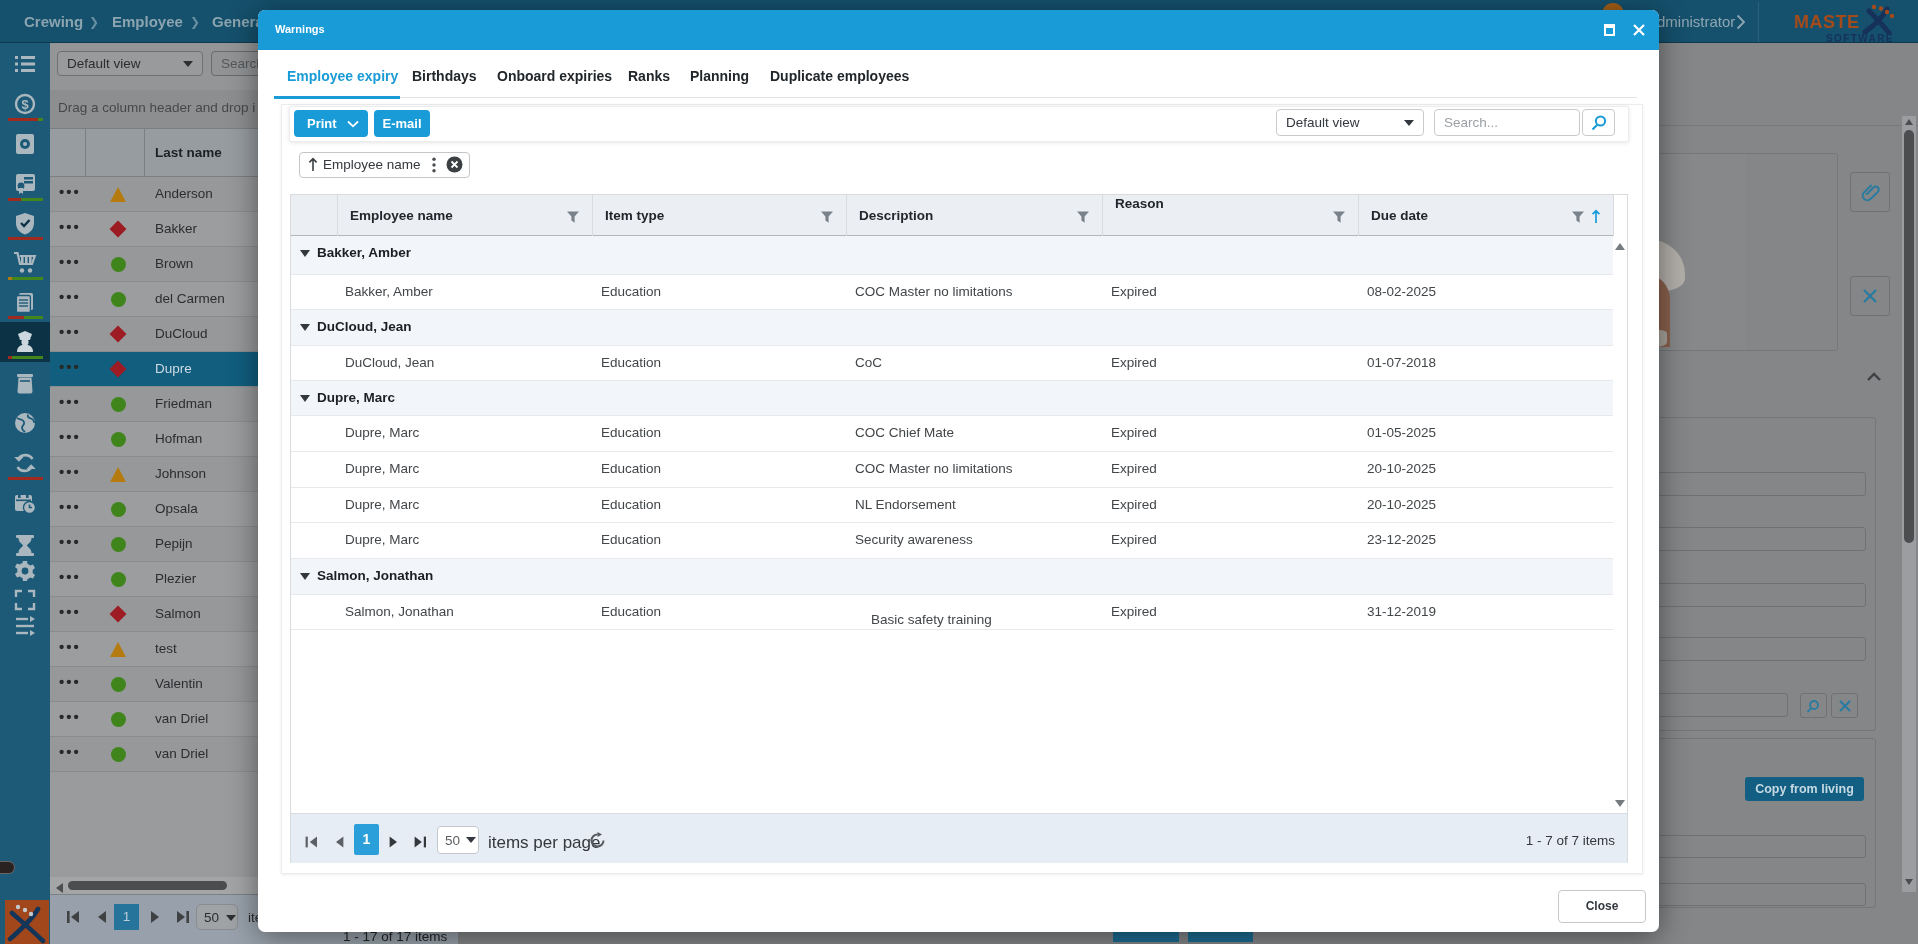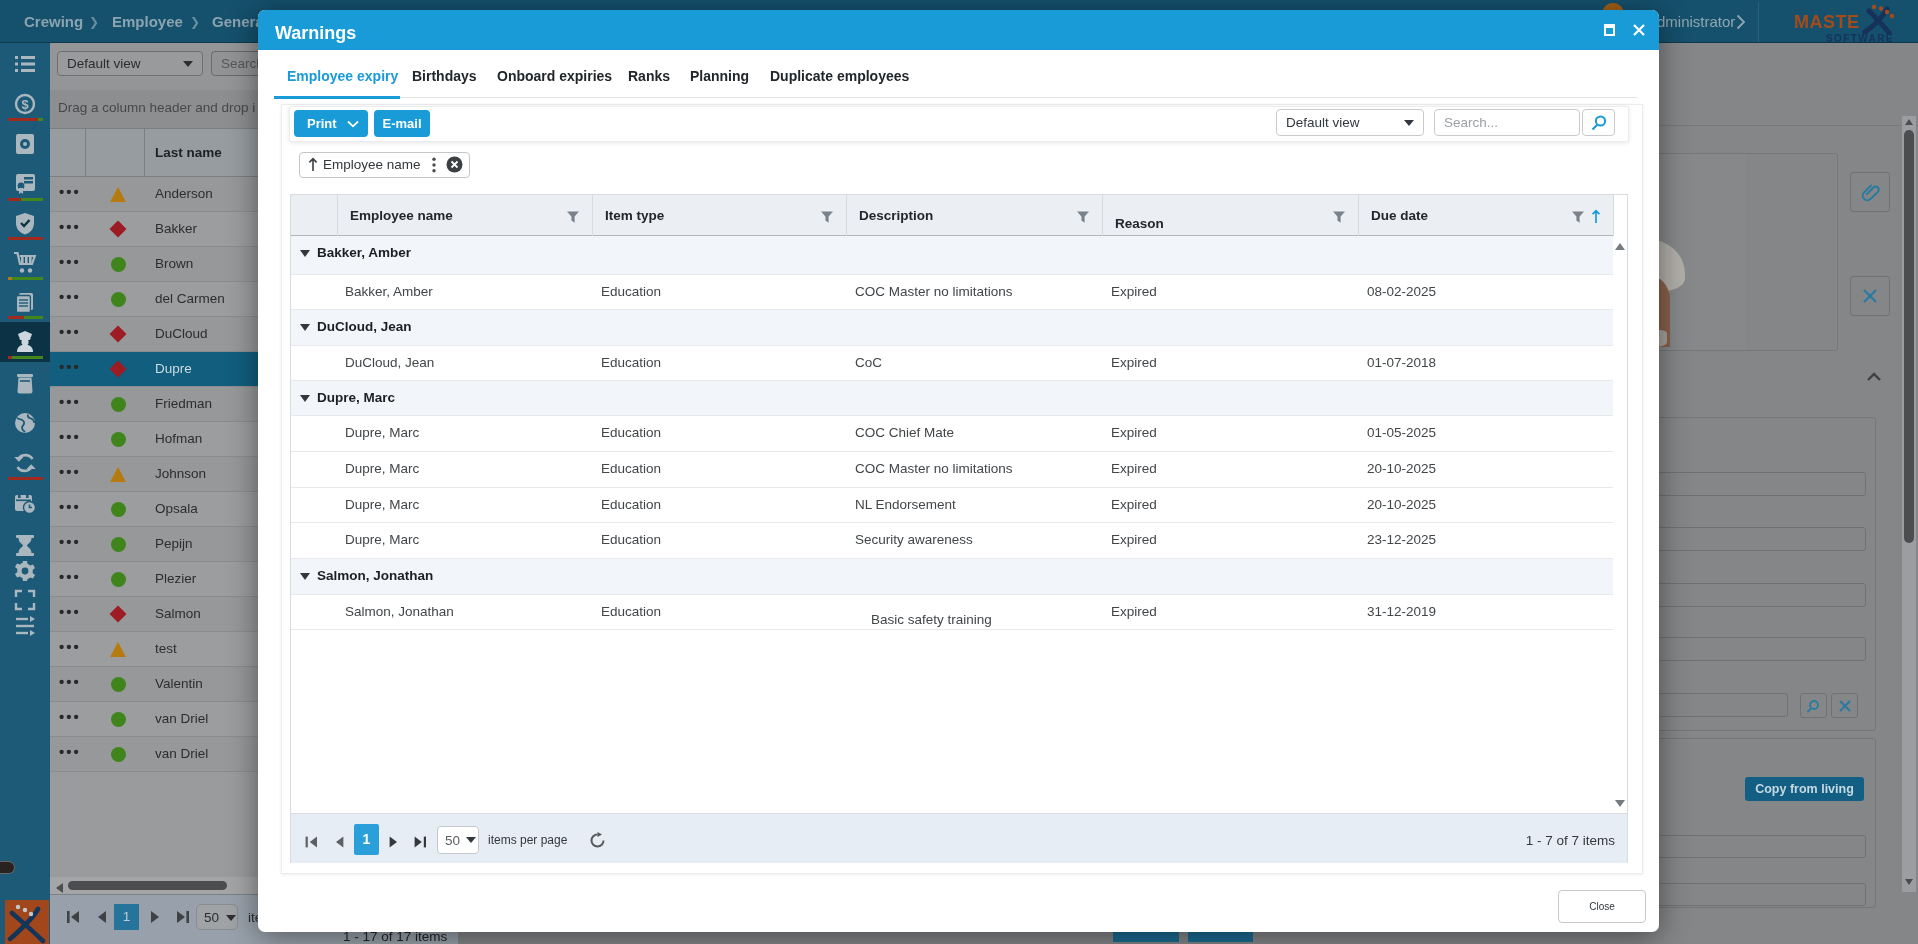--- a/index.html
+++ b/index.html
@@ -416,21 +416,21 @@
   <div class="abs" style="left:1904px;top:130px;width:10px;height:413px;background:#4b4d4f;border-radius:5px;"></div>
   <div class="abs" style="left:1905px;top:119px;width:0;height:0;border-left:4px solid transparent;border-right:4px solid transparent;border-bottom:6px solid #4b4d4f;"></div>
   <div class="abs" style="left:1905px;top:879px;width:0;height:0;border-left:4px solid transparent;border-right:4px solid transparent;border-top:6px solid #4b4d4f;"></div>
 
   <div class="abs" style="left:1113px;top:930px;width:66px;height:12px;background:#1b6c94;"></div>
   <div class="abs" style="left:1188px;top:930px;width:65px;height:12px;background:#1b6c94;"></div>
 </div>
 
 <div id="modal" class="abs">
   <div id="mhead" class="abs"></div>
-  <div class="abs" style="left:17px;top:13px;color:#fff;font-size:18px;font-weight:bold;">Warnings</div>
+  <div class="abs" style="left:17px;top:13px;color:#fff;font-size:11px;font-weight:bold;">Warnings</div>
   <svg class="abs" style="left:1346px;top:14px;" width="11" height="12">
       <rect x="1" y="1" width="9" height="10" fill="none" stroke="#fff" stroke-width="2"></rect>
       <rect x="0" y="0" width="11" height="4" fill="#fff"></rect>
     </svg>
   <svg class="abs" style="left:1375px;top:14px;" width="12" height="12">
       <path d="M1,1 L11,11 M11,1 L1,11" stroke="#fff" stroke-width="2.2"></path>
     </svg>
 
   <div id="mtabs">
     <div class="abs" style="left:16px;top:87px;width:1363px;height:1px;background:#e3e4e5;"></div>
@@ -496,21 +496,21 @@
         <path d="M1,1.5 H13 L8.6,6.6 V12.8 L5.4,10.6 V6.6 Z" fill="#79828a"></path>
       </svg>
     <div class="ghead" style="left:347px;top:198px;">Item type</div>
     <svg class="abs" style="left:562px;top:200px;" width="14" height="14" viewBox="0 0 14 14">
         <path d="M1,1.5 H13 L8.6,6.6 V12.8 L5.4,10.6 V6.6 Z" fill="#79828a"></path>
       </svg>
     <div class="ghead" style="left:601px;top:198px;">Description</div>
     <svg class="abs" style="left:818px;top:200px;" width="14" height="14" viewBox="0 0 14 14">
         <path d="M1,1.5 H13 L8.6,6.6 V12.8 L5.4,10.6 V6.6 Z" fill="#79828a"></path>
       </svg>
-    <div class="ghead" style="left:857px;top:206px;">Reason</div>
+    <div class="ghead" style="left:857px;top:186px;">Reason</div>
     <svg class="abs" style="left:1074px;top:200px;" width="14" height="14" viewBox="0 0 14 14">
         <path d="M1,1.5 H13 L8.6,6.6 V12.8 L5.4,10.6 V6.6 Z" fill="#79828a"></path>
       </svg>
     <div class="ghead" style="left:1113px;top:198px;">Due date</div>
     <svg class="abs" style="left:1313px;top:200px;" width="14" height="14" viewBox="0 0 14 14">
         <path d="M1,1.5 H13 L8.6,6.6 V12.8 L5.4,10.6 V6.6 Z" fill="#79828a"></path>
       </svg>
     <svg class="abs" style="left:1333px;top:199px;" width="10" height="15" viewBox="0 0 10 15">
         <path d="M5,14 V2 M1.6,5.2 L5,1.8 L8.4,5.2" stroke="#199bd7" stroke-width="1.7" fill="none"></path>
       </svg>
@@ -593,22 +593,22 @@
     <svg class="abs" style="left:131px;top:826px;" width="10" height="12" viewBox="0 0 10 12">
         <path d="M0.6,0.6 L8,6 L0.6,11.4 Z" fill="#33383c"></path>
       </svg>
     <svg class="abs" style="left:156px;top:826px;" width="13" height="12" viewBox="0 0 13 12">
         <path d="M0.6,0.6 L7.8,6 L0.6,11.4 Z" fill="#33383c"></path>
         <rect x="9.8" y="0.6" width="2.2" height="10.8" fill="#33383c"></rect>
       </svg>
     <div class="abs" style="left:179px;top:816px;width:42px;height:28px;background:#fff;border:1px solid #c6c9cc;border-radius:4px;"></div>
     <div class="abs" style="left:187px;top:823px;font-size:13.5px;color:#5a5e62;">50</div>
     <div class="abs" style="left:208px;top:827px;width:0;height:0;border-left:5px solid transparent;border-right:5px solid transparent;border-top:6px solid #32383e;"></div>
-    <div class="abs" style="left:230px;top:823px;font-size:12px;color:#32383e;">items per page</div>
+    <div class="abs" style="left:230px;top:823px;font-size:17px;color:#32383e;">items per page</div>
     <svg class="abs" style="left:331px;top:822px;" width="17" height="17" viewBox="0 0 17 17">
         <path d="M14.5,8.5 A6,6 0 1 1 8.5,2.5" stroke="#565a5e" stroke-width="2" fill="none"></path>
         <path d="M8.5,0 L13,2.5 L8.5,5 Z" fill="#565a5e"></path>
       </svg>
     <div class="abs" style="left:1150px;top:823px;width:207px;font-size:13.5px;color:#32383e;text-align:right;">1 - 7 of 7 items</div>
   </div>
 
-  <div class="abs" style="left:1300px;top:880px;width:88px;height:33px;background:#fff;border:1px solid #c6c9cc;border-radius:4px;text-align:center;line-height:31px;font-size:10px;font-weight:normal;color:#32383e;">Close</div>
+  <div class="abs" style="left:1300px;top:880px;width:88px;height:33px;background:#fff;border:1px solid #c6c9cc;border-radius:4px;text-align:center;line-height:31px;font-size:12px;font-weight:bold;color:#32383e;">Close</div>
 </div>
 
 </body></html>

